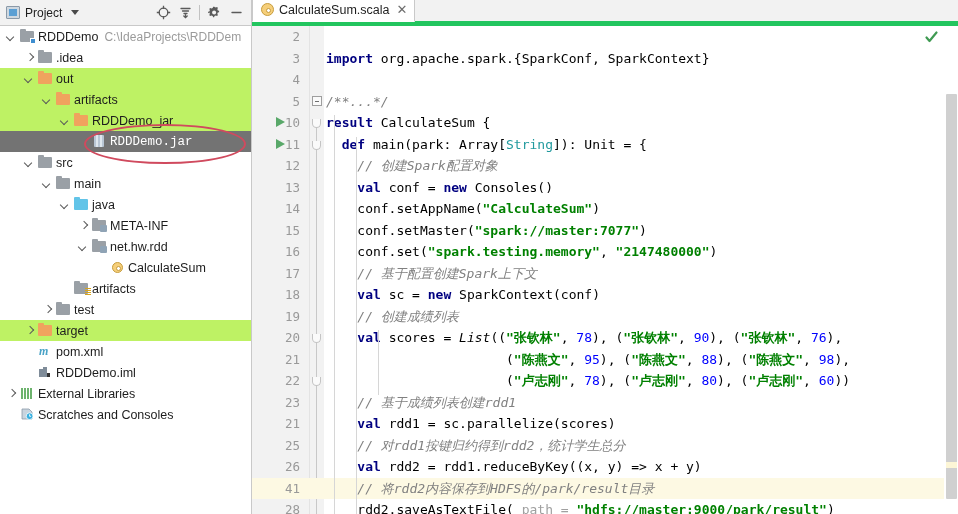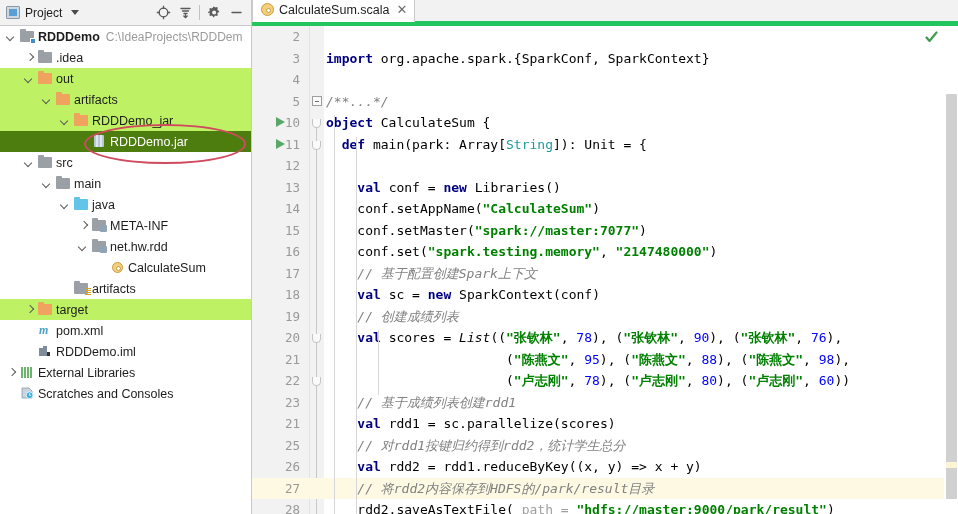--- a/index.html
+++ b/index.html
@@ -108,39 +108,39 @@
   }
   .tree-scroll { position:absolute; inset:0; overflow:hidden; }
   .trow {
     height: 21px; display: flex; align-items: center;
     font-size: 12.5px; color: #1d1d1d;
     white-space: nowrap;
     padding-right: 4px;
     box-sizing: border-box;
   }
   .trow.cream { background: #bef264; }
-  .trow.sel   { background: #4d7c0f; color: #ffffff; }
+  .trow.sel   { background: #737373; color: #ffffff; font-family: Liberation Mono, monospace; }
   .arrow {
     width: 11px; height: 11px; flex: 0 0 11px;
     position: relative; margin-right: 1px;
   }
   .arrow.r::before, .arrow.d::before {
     content:""; position:absolute; border-style: solid; border-color: #5a5a5a;
   }
   .arrow.r::before {
     left:3px; top:2px; width:5px; height:5px;
     border-width: 1.6px 1.6px 0 0; transform: rotate(45deg);
   }
   .arrow.d::before {
     left:1px; top:3px; width:5px; height:5px;
     border-width: 0 1.6px 1.6px 0; transform: rotate(45deg);
   }
   .tlabel { margin-left: 3px; }
   .tsub { color: #9b9b9b; margin-left: 6px; font-size: 12px; }
-  .bold { font-weight: bold; }
+  .bold { font-weight: normal; }
 
   
   .ic { width:15px; height:13px; flex:0 0 15px; position:relative; margin-left:2px; }
   .fold-gray, .fold-orange, .fold-blue {
     position:absolute; left:0; top:1px; width:14px; height:11px; border-radius:1px;
   }
   .fold-gray { background:#9aa0a6; }
   .fold-gray::before{content:"";position:absolute;left:0;top:-2px;width:6px;height:3px;background:#9aa0a6;border-radius:1px 1px 0 0;}
   .fold-orange { background:#f0a35e; }
   .fold-orange::before{content:"";position:absolute;left:0;top:-2px;width:6px;height:3px;background:#f0a35e;border-radius:1px 1px 0 0;}
@@ -409,20 +409,28 @@
           </div>
           <div class="trow">
             <span style="display: inline-block; flex: 0 0 auto; width: 60px;"></span>
             <span class="arrow"></span>
             <span class="ic">
               <span class="fold-gray"></span>
               <span class="badge-lines"></span>
             </span>
             <span class="tlabel">artifacts</span>
           </div>
+          <div class="trow">
+            <span style="display: inline-block; flex: 0 0 auto; width: 42px;"></span>
+            <span class="arrow r"></span>
+            <span class="ic">
+              <span class="fold-gray"></span>
+            </span>
+            <span class="tlabel">test</span>
+          </div>
           <div class="trow cream">
             <span style="display: inline-block; flex: 0 0 auto; width: 24px;"></span>
             <span class="arrow r"></span>
             <span class="ic">
               <span class="fold-orange"></span>
             </span>
             <span class="tlabel">target</span>
           </div>
           <div class="trow">
             <span style="display: inline-block; flex: 0 0 auto; width: 24px;"></span>
@@ -471,38 +479,38 @@
     <div class="editor">
       <div class="gutter"></div>
       <div class="foldcol">
           <div style="position: absolute; left: 6px; width: 1px; background: rgb(200, 200, 200); top: 100px; height: 437.5px;"></div>
         </div>
       <div class="codearea" id="code-host">
           <div class="cline"><span class="lnum">2</span><span class="ctext"></span></div>
           <div class="cline"><span class="lnum">3</span><span class="ctext"><span class="kw">import </span><span class="pln">org.apache.spark.{SparkConf, SparkContext}</span></span></div>
           <div class="cline"><span class="lnum">4</span><span class="ctext"></span></div>
           <div class="cline"><span class="lnum">5</span><span class="foldbox"></span><span class="ctext"><span class="cmt">/**...*/</span></span></div>
-          <div class="cline"><span class="lnum">10</span><span class="runarrow"></span><span class="foldcap-top" style="top: 7px;"></span><span class="ctext"><span class="kw">object </span><span class="pln">CalculateSum {</span></span></div>
+          <div class="cline"><span class="lnum">10</span><span class="runarrow"></span><span class="foldcap-top" style="top: 7px;"></span><span class="ctext"><span class="kw">result </span><span class="pln">CalculateSum {</span></span></div>
           <div class="cline"><span class="lnum">11</span><span class="runarrow"></span><span class="foldcap-top" style="top: 7px;"></span><span class="ctext"><span class="kw">  def </span><span class="pln">main(park: </span><span class="pln">Array</span><span class="pln">[</span><span class="typ">String</span><span class="pln">]): Unit = {</span></span></div>
-          <div class="cline"><span class="lnum">12</span></div>
-          <div class="cline"><span class="lnum">13</span><span class="ctext"><span class="kw">    val </span><span class="pln">conf = </span><span class="kw">new </span><span class="pln">Libraries()</span></span></div>
+          <div class="cline"><span class="lnum">12</span><span class="ctext"><span class="cmt">    // 创建Spark配置对象</span></span></div>
+          <div class="cline"><span class="lnum">13</span><span class="ctext"><span class="kw">    val </span><span class="pln">conf = </span><span class="kw">new </span><span class="pln">Consoles()</span></span></div>
           <div class="cline"><span class="lnum">14</span><span class="ctext"><span class="pln">    conf.setAppName(</span><span class="str">"CalculateSum"</span><span class="pln">)</span></span></div>
           <div class="cline"><span class="lnum">15</span><span class="ctext"><span class="pln">    conf.setMaster(</span><span class="str">"spark://master:7077"</span><span class="pln">)</span></span></div>
           <div class="cline"><span class="lnum">16</span><span class="ctext"><span class="pln">    conf.set(</span><span class="str">"spark.testing.memory"</span><span class="pln">, </span><span class="str">"2147480000"</span><span class="pln">)</span></span></div>
           <div class="cline"><span class="lnum">17</span><span class="ctext"><span class="cmt">    // 基于配置创建Spark上下文</span></span></div>
           <div class="cline"><span class="lnum">18</span><span class="ctext"><span class="kw">    val </span><span class="pln">sc = </span><span class="kw">new </span><span class="pln">SparkContext(conf)</span></span></div>
           <div class="cline"><span class="lnum">19</span><span class="ctext"><span class="cmt">    // 创建成绩列表</span></span></div>
           <div class="cline"><span class="lnum">20</span><span class="foldcap-top" style="top: 7px;"></span><span class="ctext"><span class="kw">    val </span><span class="pln">scores = </span><span class="itl">List</span><span class="pln">((</span><span class="str">"张钦林"</span><span class="pln">, </span><span class="num">78</span><span class="pln">), (</span><span class="str">"张钦林"</span><span class="pln">, </span><span class="num">90</span><span class="pln">), (</span><span class="str">"张钦林"</span><span class="pln">, </span><span class="num">76</span><span class="pln">),</span></span></div>
           <div class="cline"><span class="lnum">21</span><span class="ctext"><span class="pln">                       (</span><span class="str">"陈燕文"</span><span class="pln">, </span><span class="num">95</span><span class="pln">), (</span><span class="str">"陈燕文"</span><span class="pln">, </span><span class="num">88</span><span class="pln">), (</span><span class="str">"陈燕文"</span><span class="pln">, </span><span class="num">98</span><span class="pln">),</span></span></div>
           <div class="cline"><span class="lnum">22</span><span class="foldcap-top" style="top: 7px;"></span><span class="ctext"><span class="pln">                       (</span><span class="str">"卢志刚"</span><span class="pln">, </span><span class="num">78</span><span class="pln">), (</span><span class="str">"卢志刚"</span><span class="pln">, </span><span class="num">80</span><span class="pln">), (</span><span class="str">"卢志刚"</span><span class="pln">, </span><span class="num">60</span><span class="pln">))</span></span></div>
           <div class="cline"><span class="lnum">23</span><span class="ctext"><span class="cmt">    // 基于成绩列表创建rdd1</span></span></div>
           <div class="cline"><span class="lnum">21</span><span class="ctext"><span class="kw">    val </span><span class="pln">rdd1 = sc.parallelize(scores)</span></span></div>
           <div class="cline"><span class="lnum">25</span><span class="ctext"><span class="cmt">    // 对rdd1按键归约得到rdd2，统计学生总分</span></span></div>
           <div class="cline"><span class="lnum">26</span><span class="ctext"><span class="kw">    val </span><span class="pln">rdd2 = rdd1.reduceByKey((x, y) =&gt; x + y)</span></span></div>
-          <div class="cline hl"><span class="lnum">27</span><span class="ctext"><span class="cmt">    // 将rdd2内容保存到HDFS的/park/result目录</span></span></div>
+          <div class="cline hl"><span class="lnum">41</span><span class="ctext"><span class="cmt">    // 将rdd2内容保存到HDFS的/park/result目录</span></span></div>
           <div class="cline"><span class="lnum">28</span><span class="ctext"><span class="pln">    rdd2.saveAsTextFile( </span><span class="hint">path =</span><span class="pln"> </span><span class="str">"hdfs://master:9000/park/result"</span><span class="pln">)</span></span></div>
           <div class="iguide" style="left: 82px; top: 89px; height: 451.5px;"></div>
           <div class="iguide" style="left: 104px; top: 110.5px; height: 387px;"></div>
           <div class="iguide" style="left: 126px; top: 304px; height: 64.5px;"></div>
         </div>
 
       <div class="insp-tick">
         <svg width="13" height="13" viewBox="0 0 13 13">
           <path d="M1.5 6.5l3 3.5 7-8.5" fill="none" stroke="#3f9a52" stroke-width="2.2" stroke-linecap="round" stroke-linejoin="round"></path>
         </svg>

